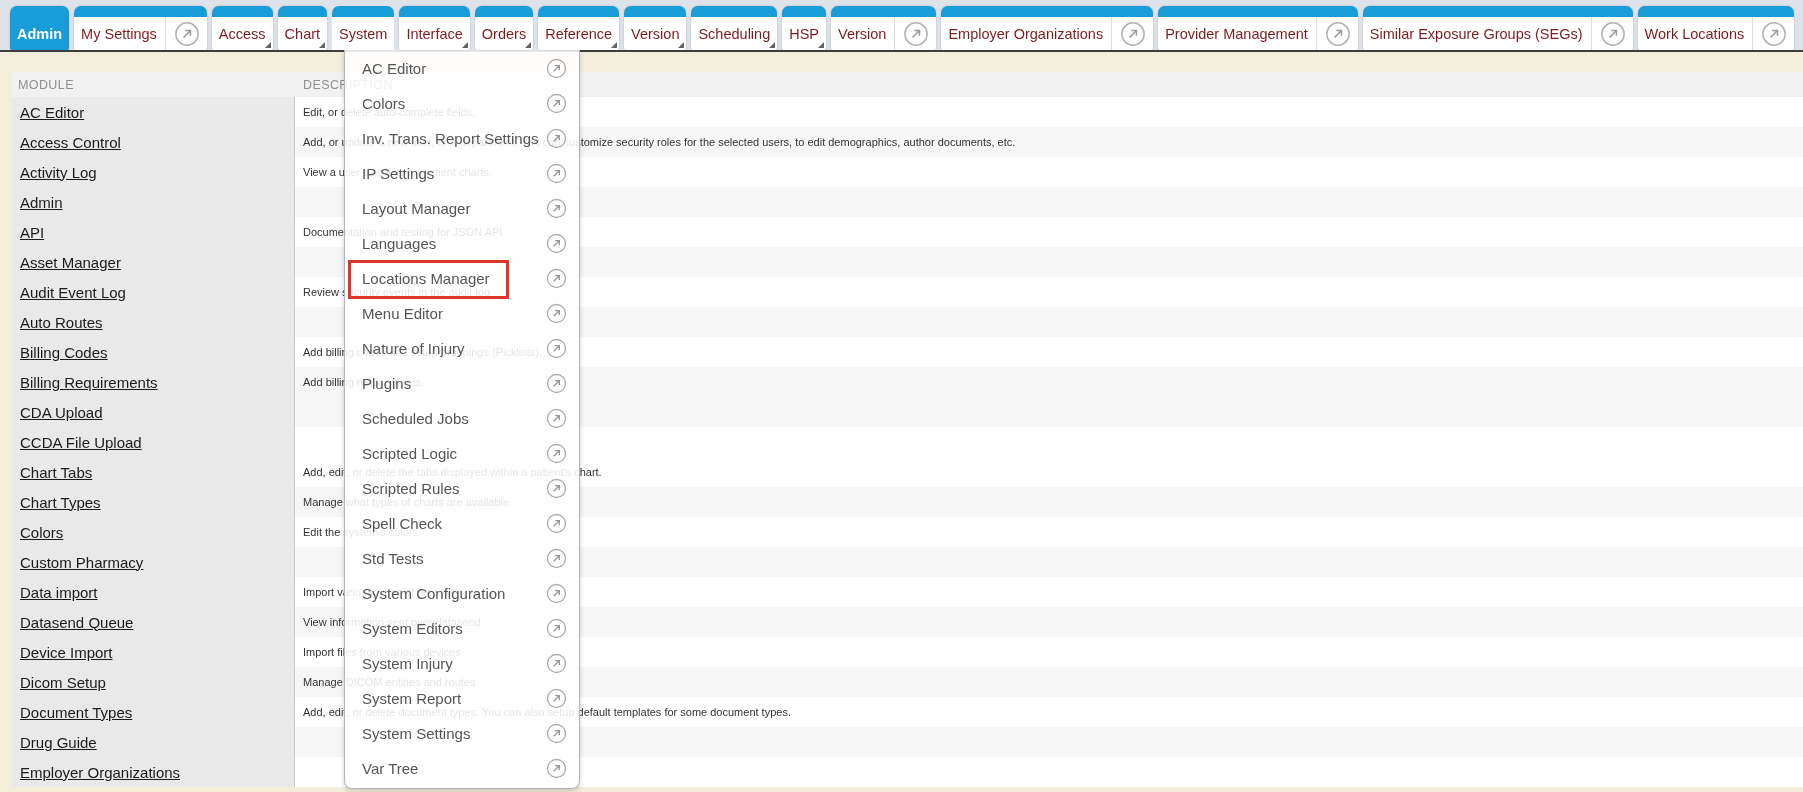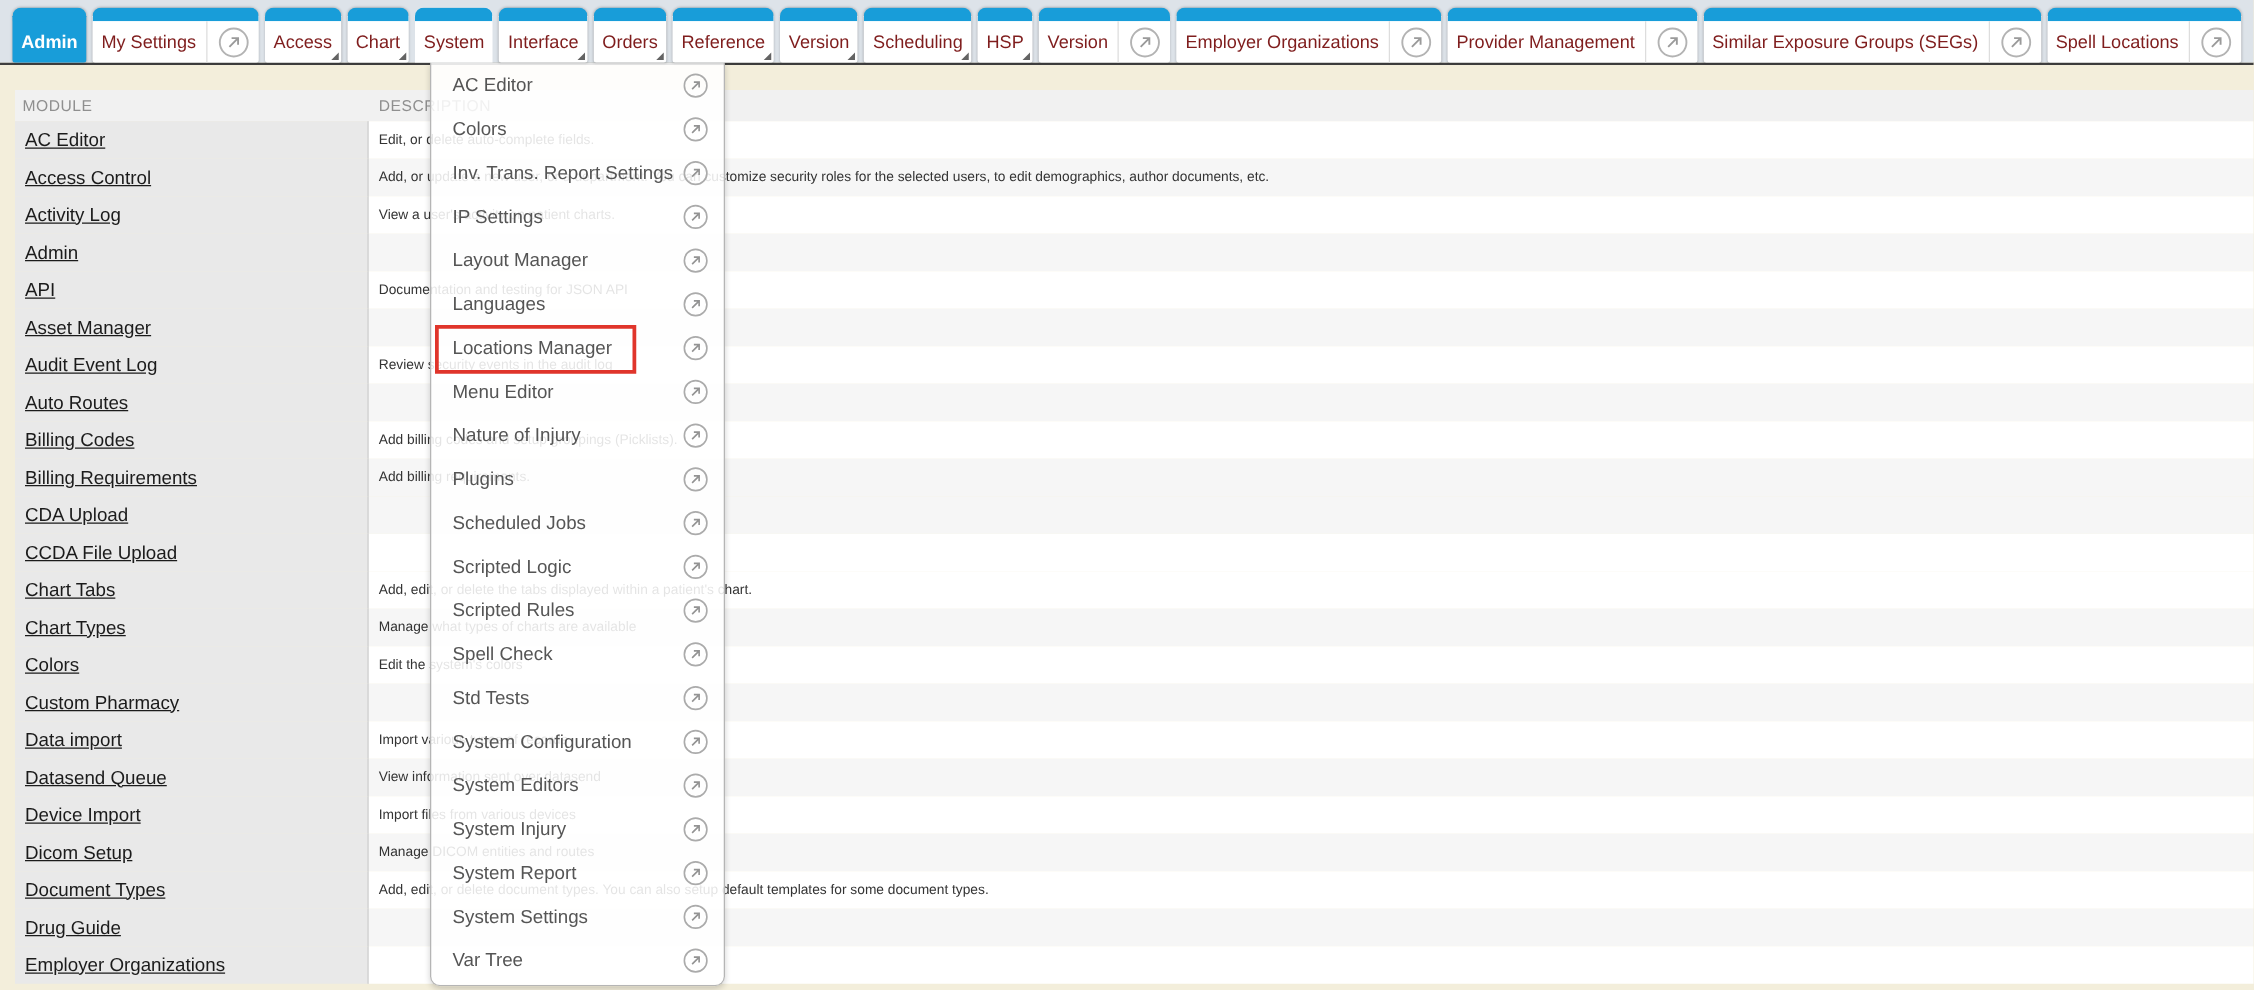--- a/index.html
+++ b/index.html
@@ -164,21 +164,21 @@
     <span class="tab-label">Similar Exposure Groups (SEGs)</span>
     <span class="tab-ext">
       <svg width="26" height="26" viewBox="0 0 24 24">
         <circle cx="12" cy="12" r="10.3" fill="none" stroke="#b3b3b3" stroke-width="1.4"></circle>
         <path d="M8.8 15.2 L15 9 M10.4 8.8 H15.2 V13.6" fill="none" stroke="#9a9a9a" stroke-width="1.4"></path>
       </svg>
     </span>
 
   </div>
     <div class="tab">
-    <span class="tab-label">Spell Locations</span>
+    <span class="tab-label">Work Locations</span>
     <span class="tab-ext">
       <svg width="26" height="26" viewBox="0 0 24 24">
         <circle cx="12" cy="12" r="10.3" fill="none" stroke="#b3b3b3" stroke-width="1.4"></circle>
         <path d="M8.8 15.2 L15 9 M10.4 8.8 H15.2 V13.6" fill="none" stroke="#9a9a9a" stroke-width="1.4"></path>
       </svg>
     </span>
 
   </div>
   </div>
 <div class="divider"></div>

